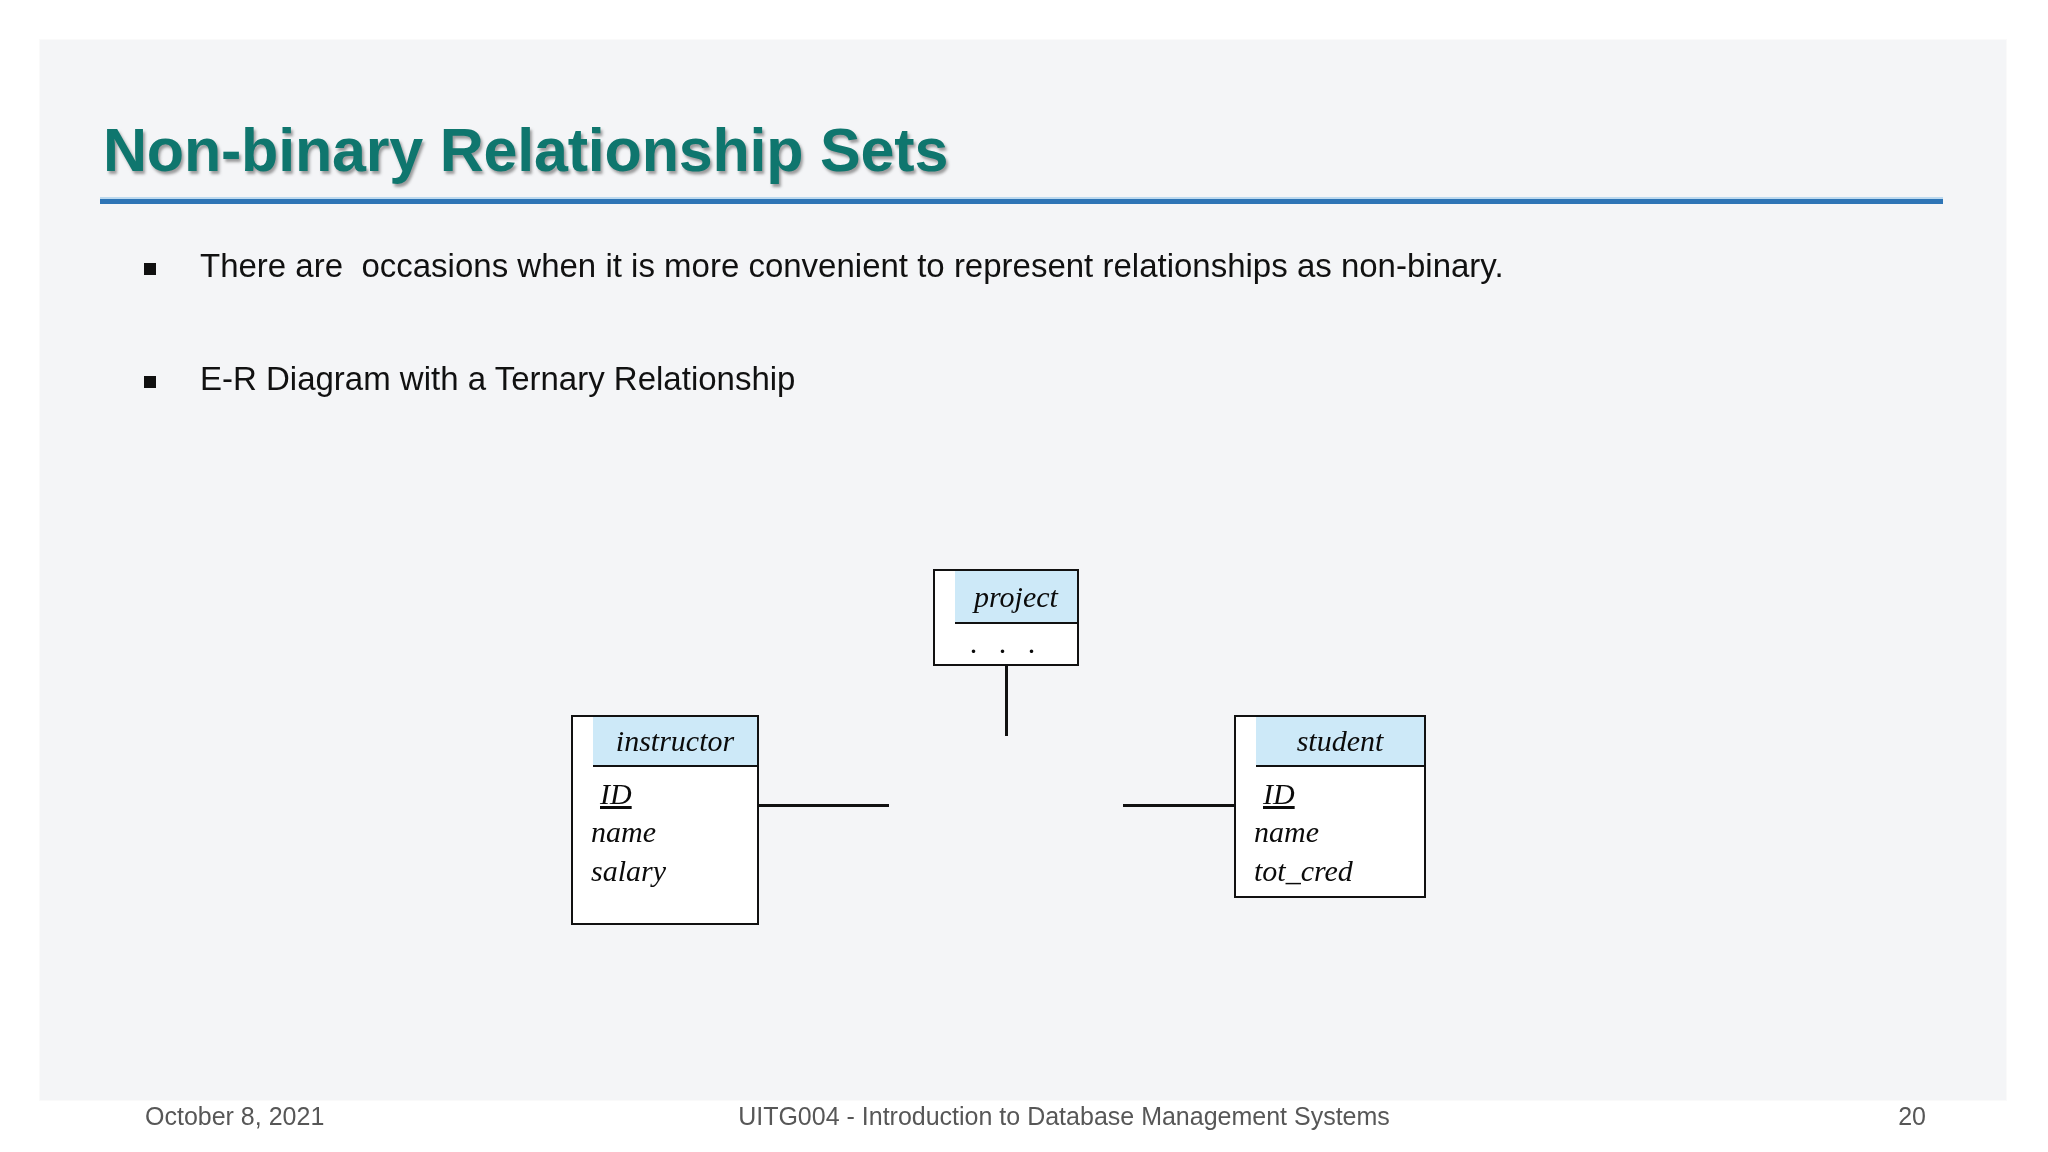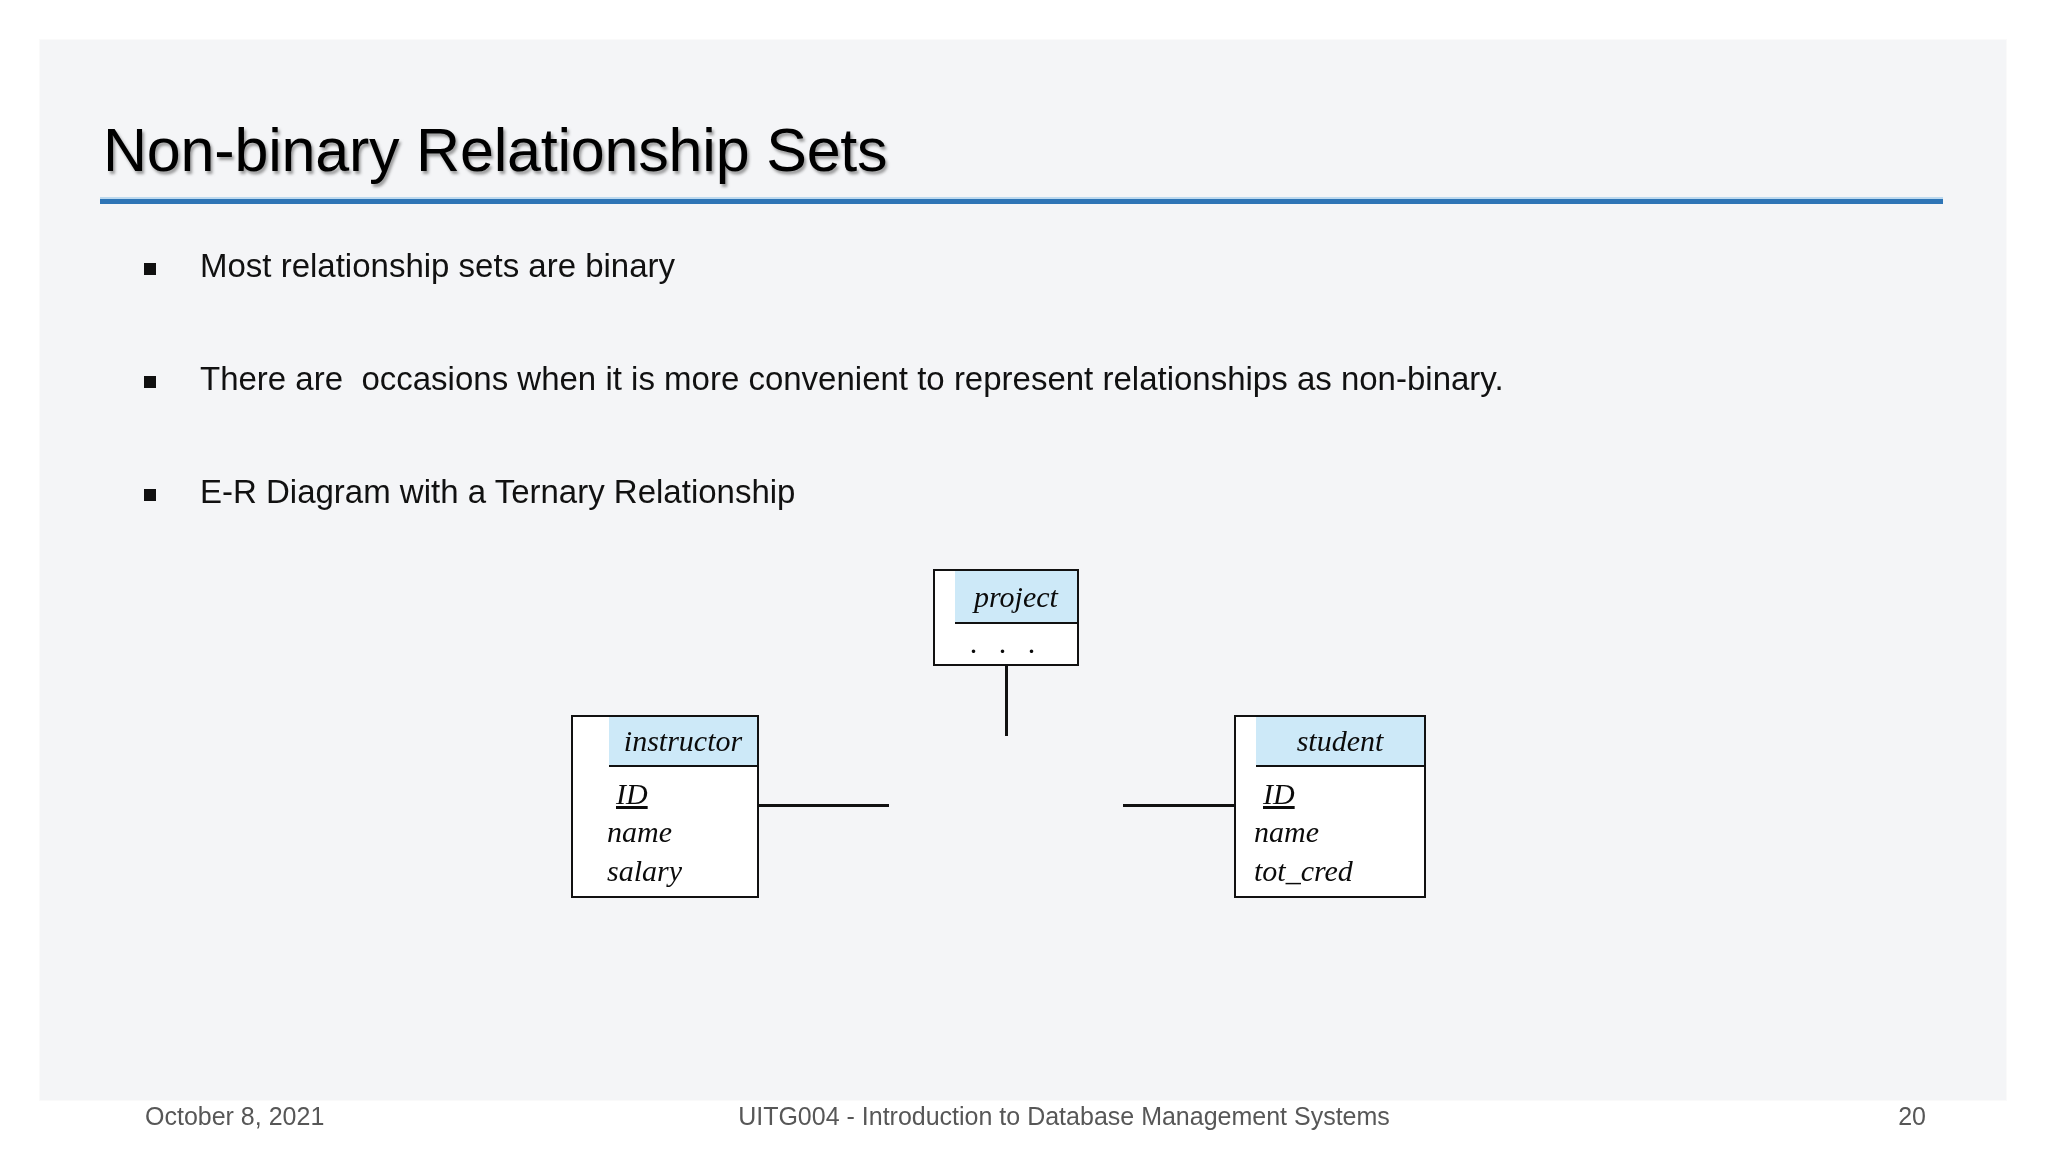--- a/index.html
+++ b/index.html
@@ -29,23 +29,23 @@
     background: #f4f5f7;
     box-shadow: 0 0 0 1px rgba(0,0,0,0.02);
   }
 
   
   .slide-title {
     position: absolute;
     left: 63px;
     top: 78px;
     font-size: 61px;
-    font-weight: 400;
+    font-weight: 700;
     line-height: 1.05;
-    color: #000000;
+    color: #0f766e;
     letter-spacing: -0.2px;
     white-space: nowrap;
     text-shadow: 2px 3px 3px rgba(80,80,80,0.55);
   }
 
   .title-rule {
     position: absolute;
     left: 60px;
     top: 157px;
     width: 1843px;
@@ -137,21 +137,21 @@
     color: #0b0b0b;
     text-align: center;
     letter-spacing: 7px;
     padding-top: 2px;
   }
 
   
   #entity-project       { left: 933px; top: 569px;  width: 146px; height: 97px; }
   #entity-project .er-entity-header { height: 53px; }
 
-  #entity-instructor    { left: 571px; top: 715px; width: 188px; height: 183px; padding-left: 16px; }
+  #entity-instructor    { left: 571px; top: 715px; width: 188px; height: 210px; }
   #entity-instructor .er-entity-header { height: 50px; }
 
   #entity-student       { left: 1234px; top: 715px; width: 192px; height: 183px; }
   #entity-student .er-entity-header { height: 50px; }
 
   
   .er-relationship {
     position: absolute;
     left: 888px;
     top: 736px;
@@ -227,24 +227,20 @@
 <div id="slide-root">
 
   <div class="slide-surface">
 
     <div class="slide-title">Non-binary Relationship Sets</div>
 
     <div class="title-rule"></div>
 
     <div class="bullet-list">
 
-      <div class="bullet-row">
-        <span class="bullet-marker"></span>
-        <span class="bullet-text">Most relationship sets are binary</span>
-      </div>
 
       <div class="bullet-row">
         <span class="bullet-marker"></span>
         <span class="bullet-text">There are  occasions when it is more convenient to represent relationships as non-binary.</span>
       </div>
 
       <div class="bullet-row">
         <span class="bullet-marker"></span>
         <span class="bullet-text">E-R Diagram with a Ternary Relationship</span>
       </div>

